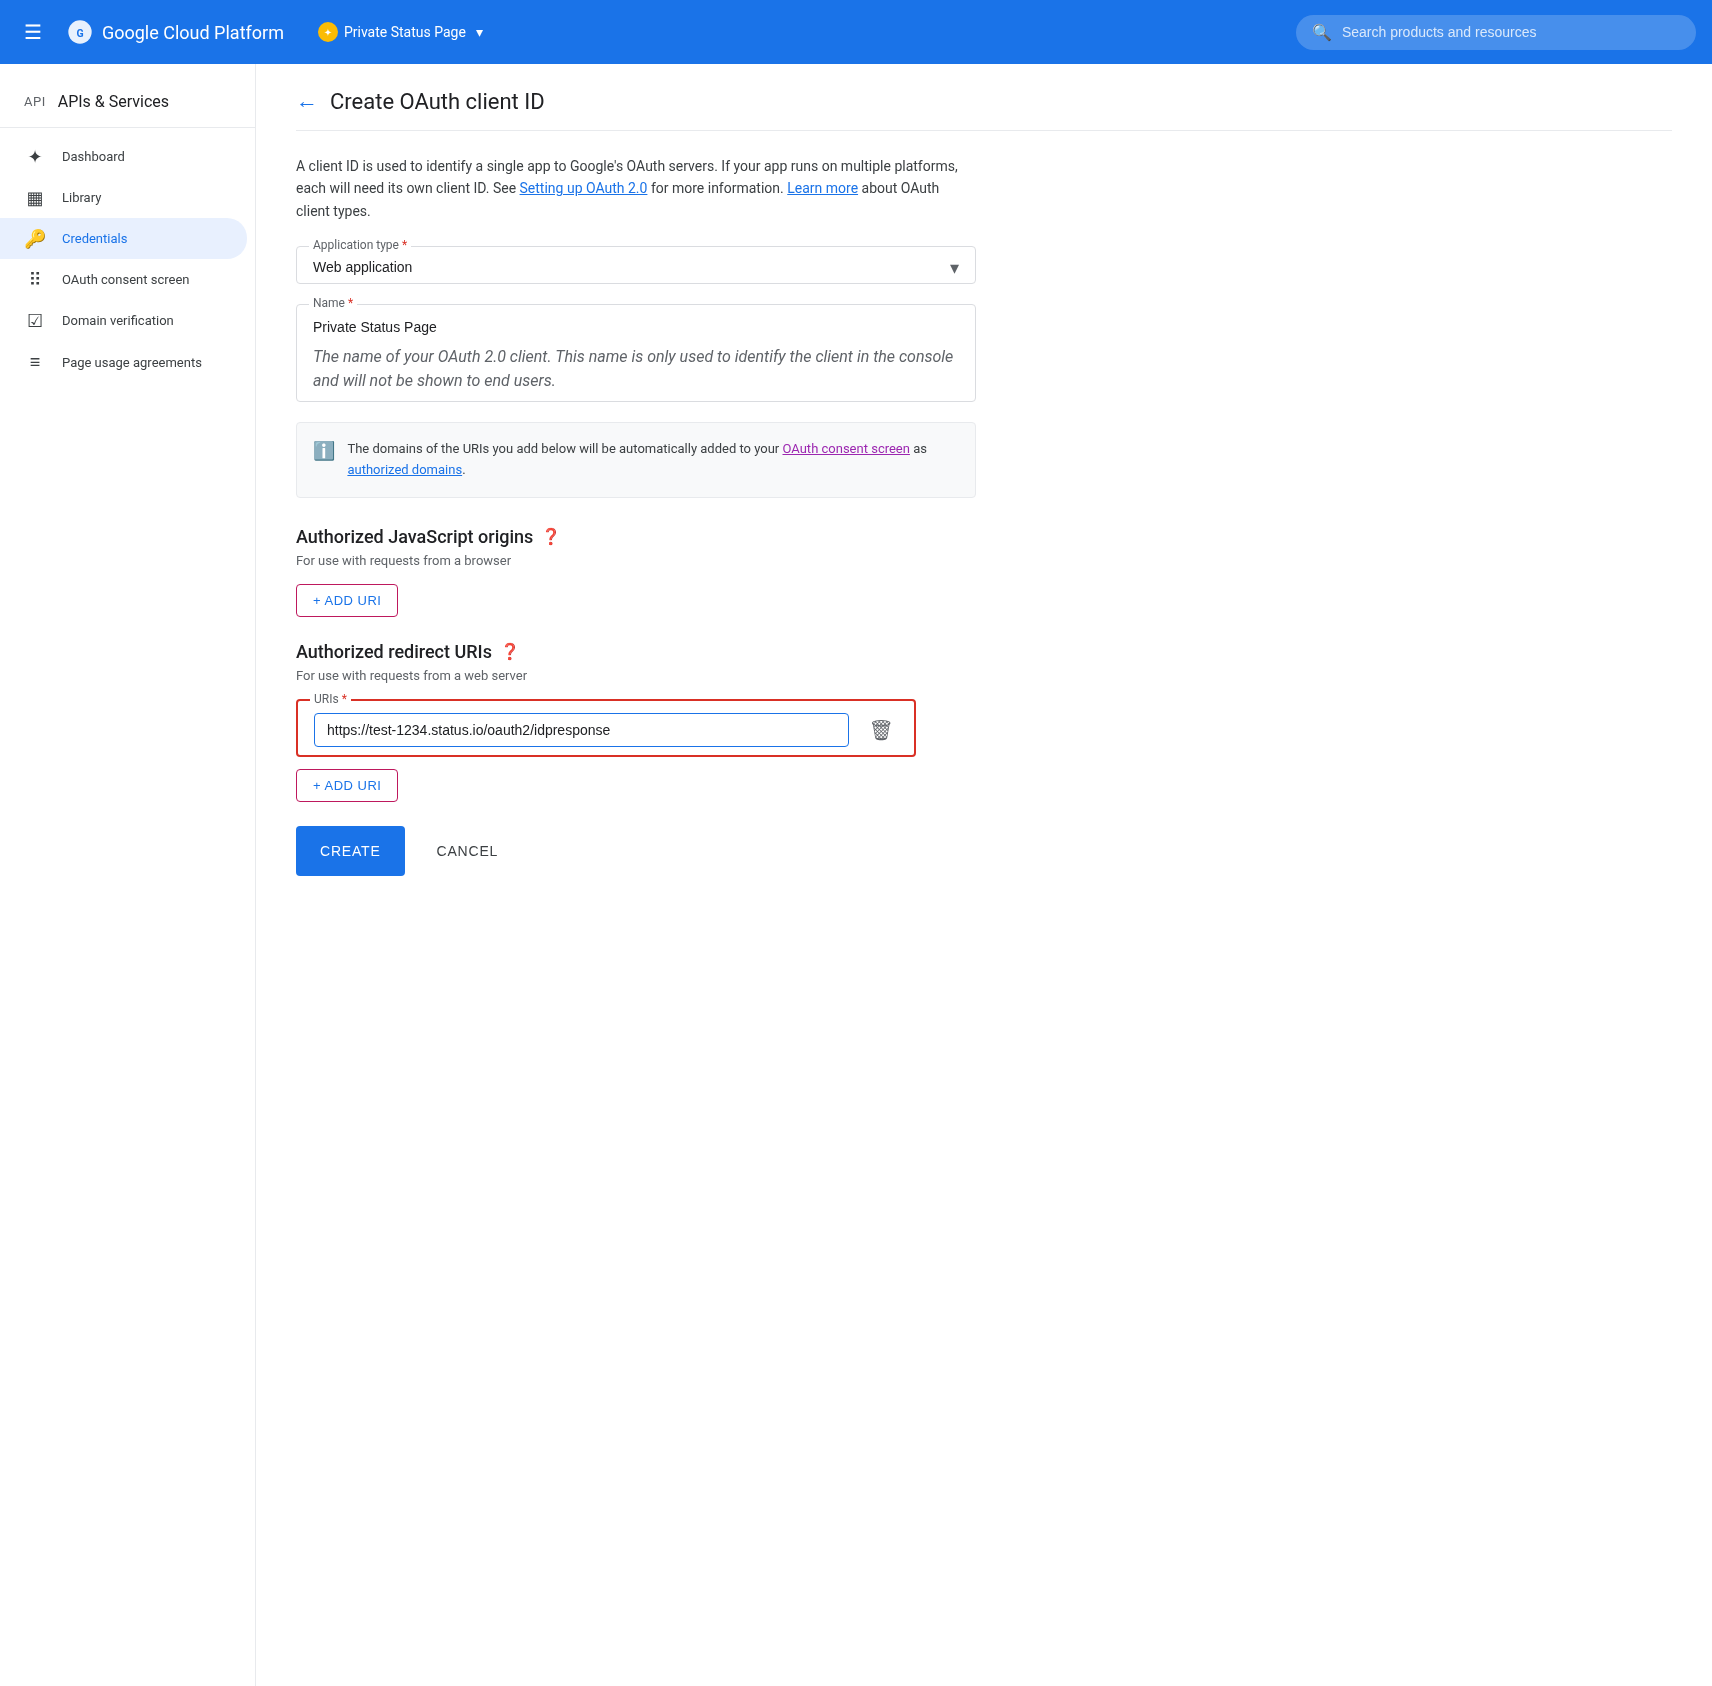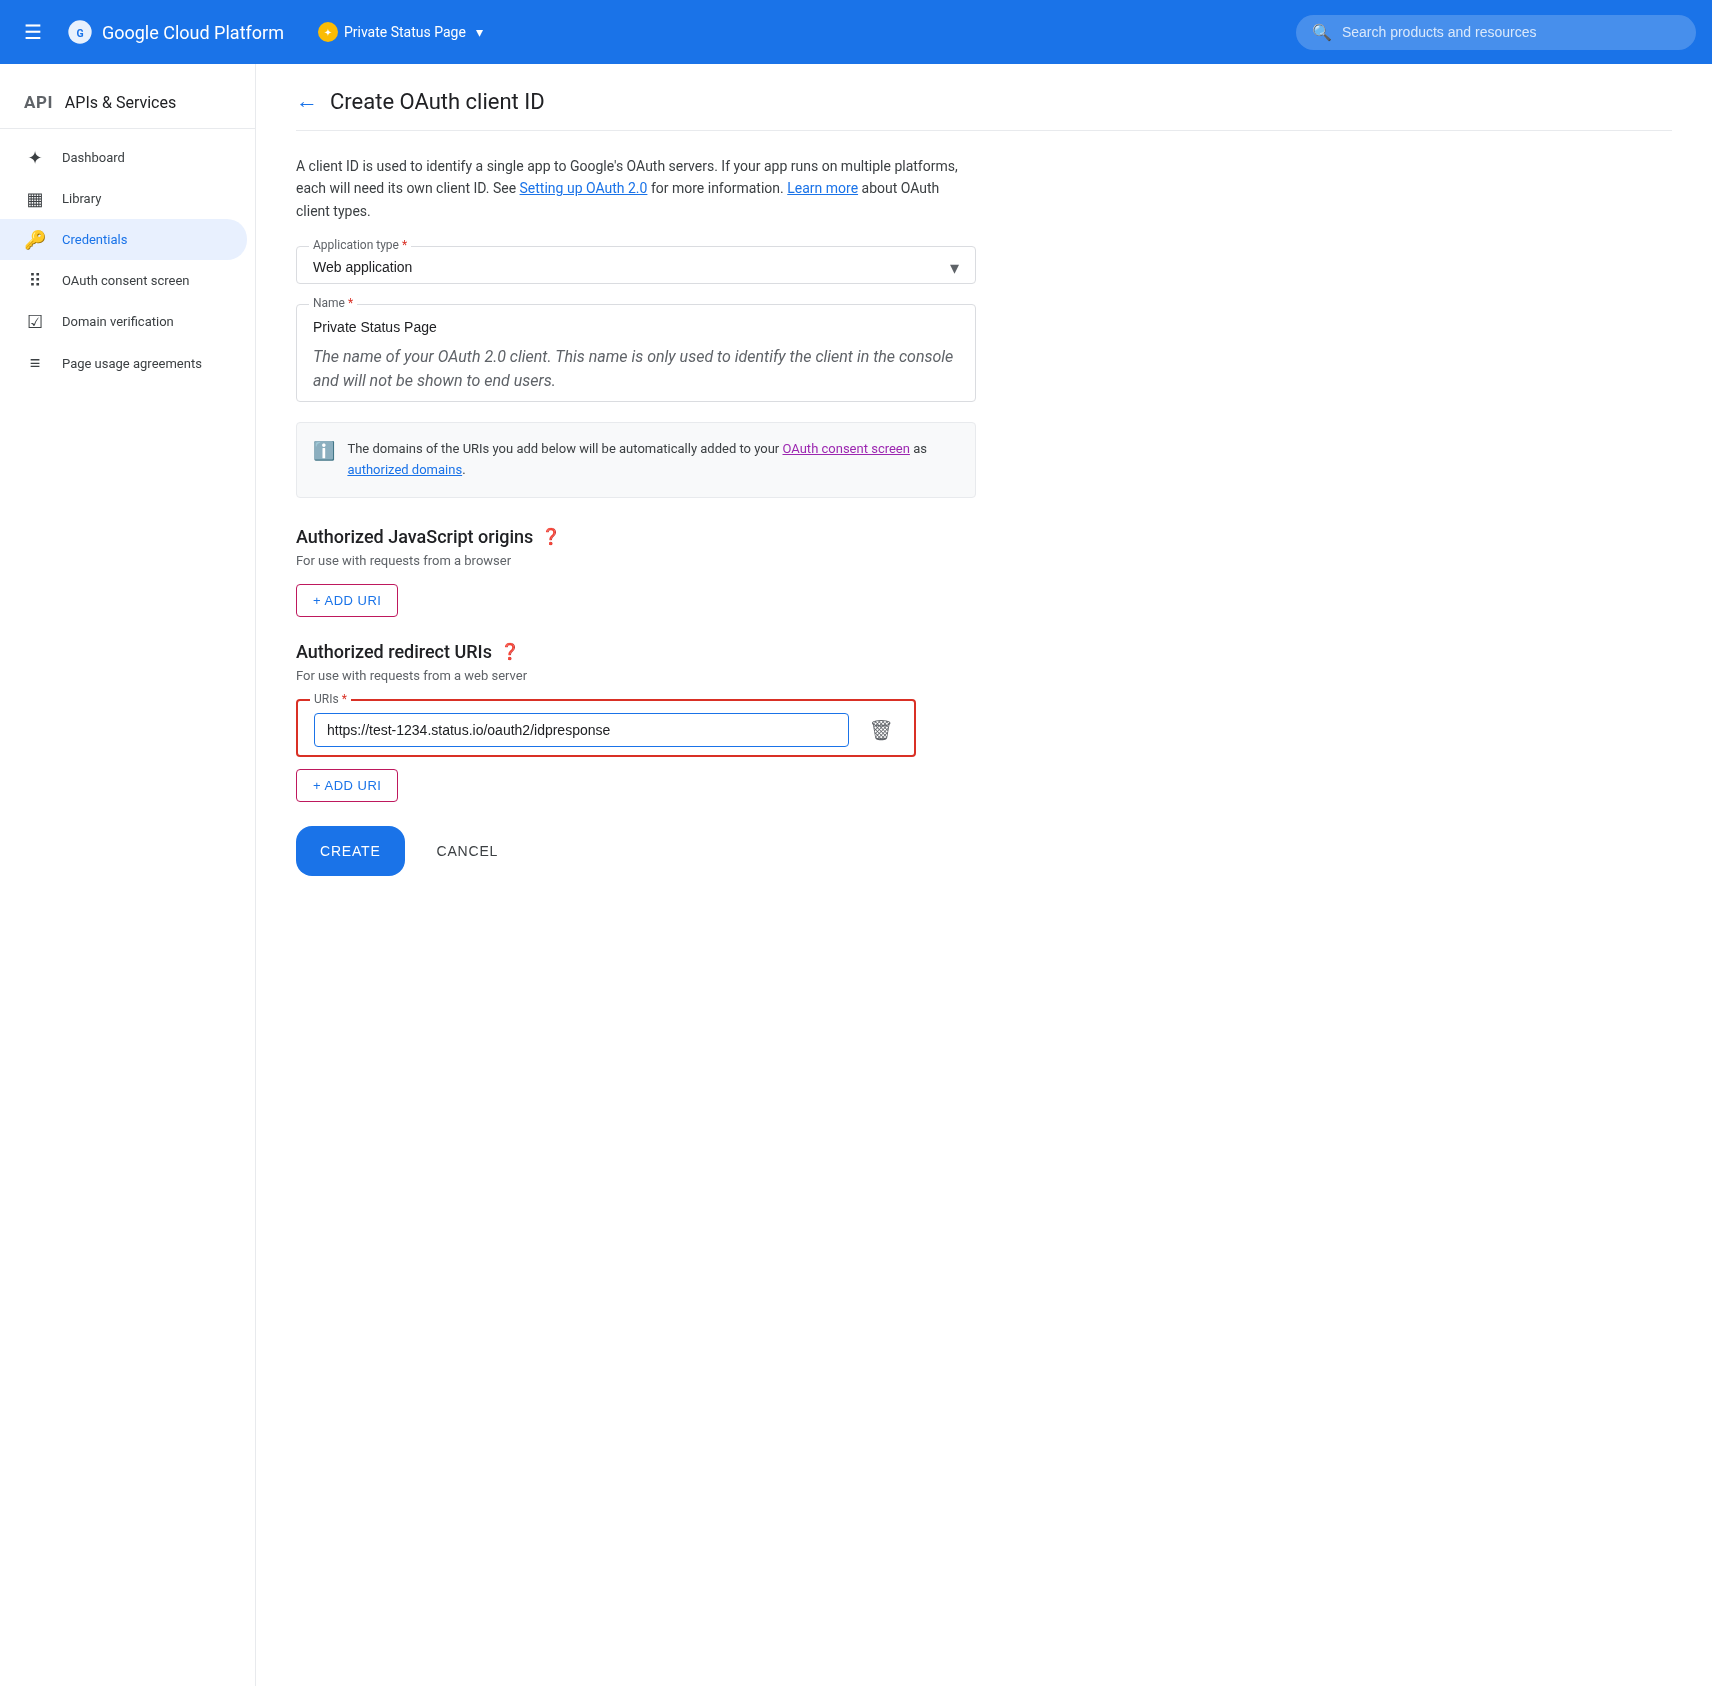--- a/index.html
+++ b/index.html
@@ -93,22 +93,22 @@
     }
     .sidebar-header {
       display: flex;
       align-items: center;
       gap: 12px;
       padding: 12px 24px 16px;
       border-bottom: 1px solid #e8eaed;
       margin-bottom: 8px;
     }
     .sidebar-header .api-badge {
-      font-weight: 700;
-      font-size: 17px;
+      font-weight: 400;
+      font-size: 13px;
       color: #5f6368;
       letter-spacing: 0.5px;
     }
     .sidebar-header .api-title {
       font-size: 16px;
       font-weight: 400;
       color: #202124;
     }
     .sidebar-item {
       display: flex;
@@ -357,21 +357,21 @@
     .action-buttons {
       display: flex;
       align-items: center;
       gap: 16px;
       margin-top: 24px;
     }
     .btn-create {
       background: #1a73e8;
       color: #fff;
       border: none;
-      border-radius: 16px;
+      border-radius: 4px;
       padding: 17px 24px;
       font-size: 14px;
       font-weight: 500;
       letter-spacing: 0.8px;
       cursor: pointer;
       transition: background 0.15s;
     }
     .btn-cancel {
       background: transparent;
       color: #3c4043;

